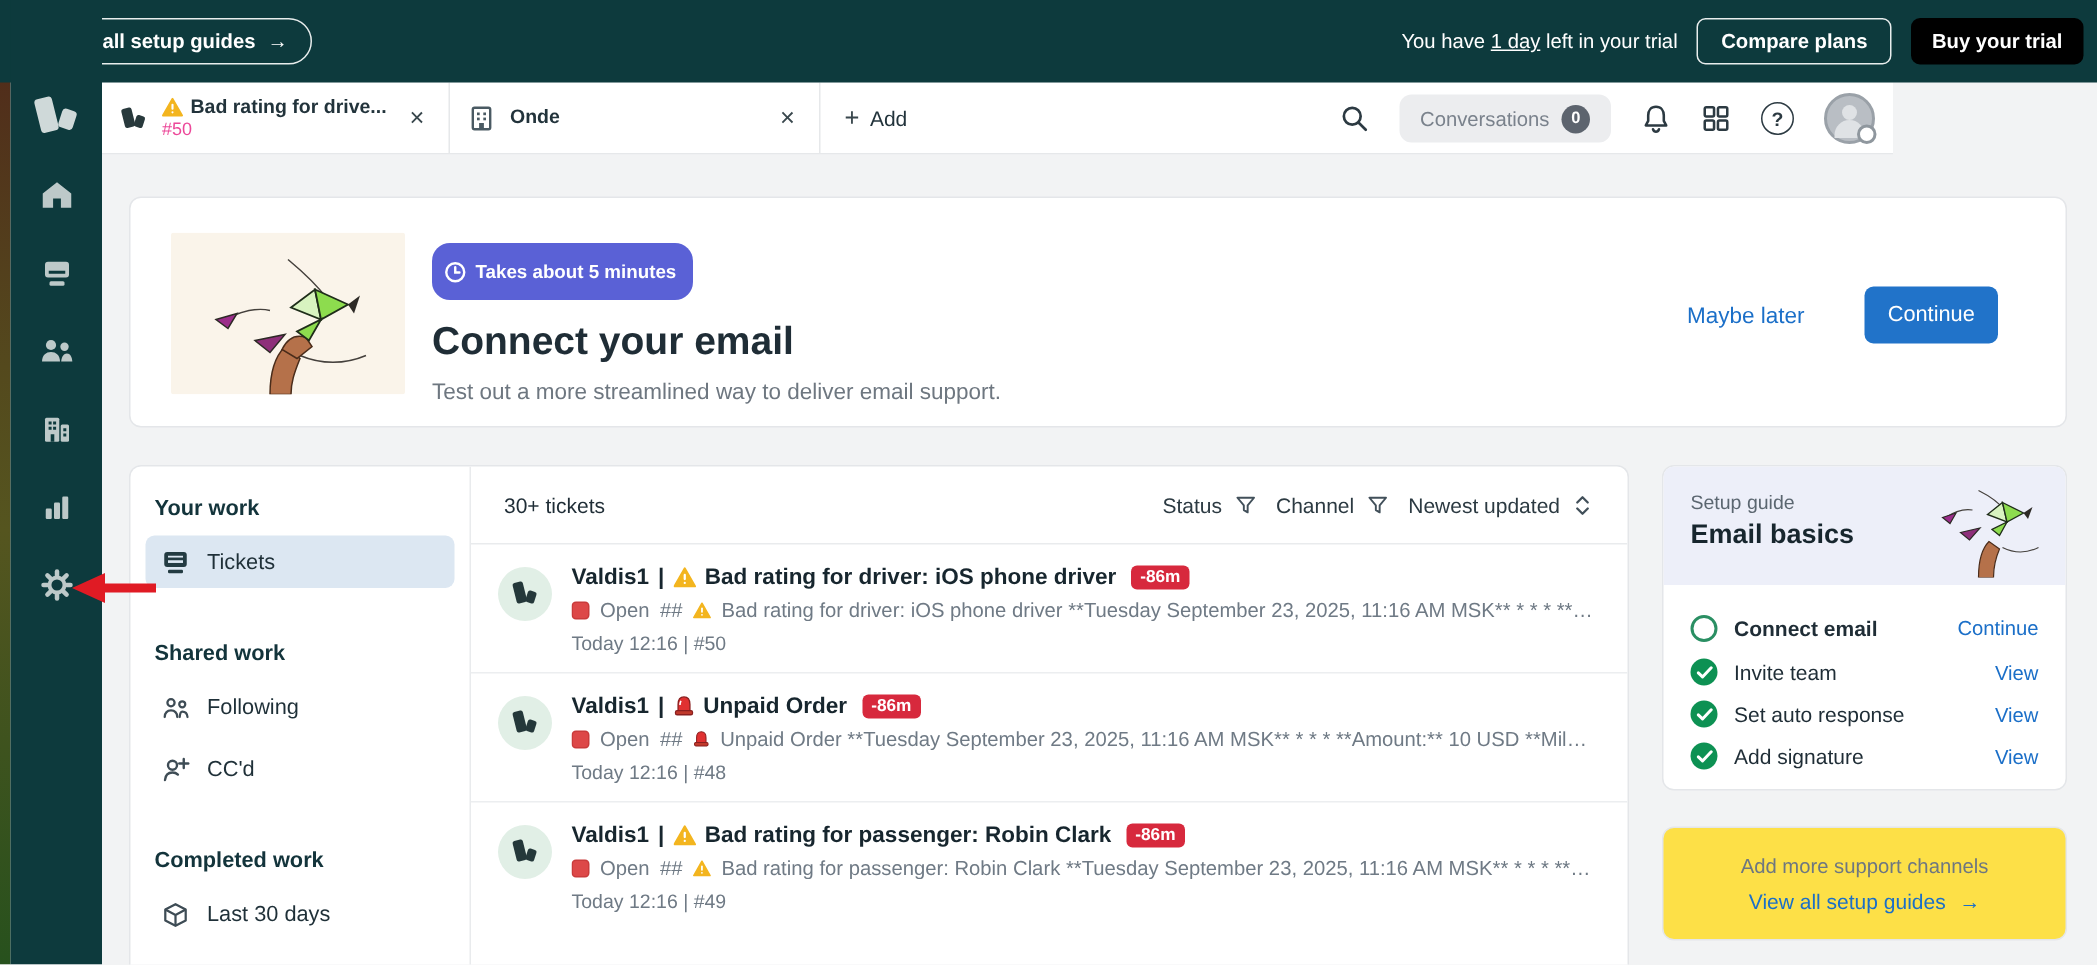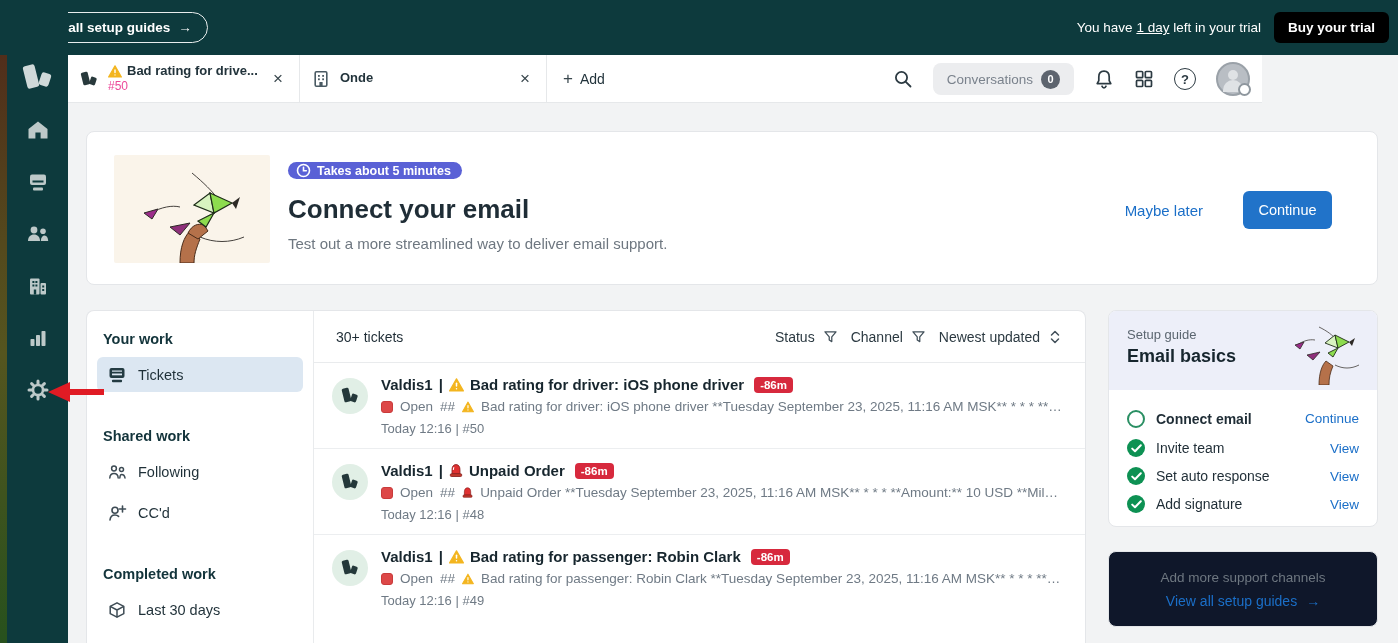--- a/index.html
+++ b/index.html
@@ -59,21 +59,21 @@
   .avatar .body { position:absolute; left:5px; top:16px; width:20px; height:12px; border-radius:10px 10px 0 0; background:#dfe2e5; }
   .avatar .dot { position:absolute; right:-3px; bottom:-2px; width:13px; height:13px; border-radius:50%; background:#fff; border:2.5px solid #8f979e; }
 
   
   .main { position:absolute; left:68px; top:103px; width:1330px; height:540px; background:#f2f3f4; }
 
   
   .banner { position:absolute; left:18px; top:28px; width:1292px; height:154px; background:#fff; border:1px solid #e4e6e9; border-radius:8px; }
   .banner-illo { position:absolute; left:27px; top:23px; width:156px; height:108px; border-radius:2px; overflow:hidden; }
   .banner-body { position:absolute; left:201px; top:30px; }
-  .time-badge { display:inline-flex; align-items:center; gap:6px; height:17px; background:#5a61d6; color:#fff; border-radius:12px;
+  .time-badge { display:inline-flex; align-items:center; gap:6px; height:38px; background:#5a61d6; color:#fff; border-radius:12px;
     padding:0 11px 0 8px; font-size:12.5px; font-weight:bold;justify-content:flex-end; }
   .banner-title { margin-top:12px; font-size:26px; font-weight:bold; color:#1f2d36; }
   .banner-sub { margin-top:10px; font-size:15px; color:#6e7780; }
   .banner-actions { position:absolute; right:45px; top:59px; display:flex; align-items:center; gap:40px; }
   .maybe-later { color:#1b6fc8; font-size:15px; cursor:pointer; }
   .continue-btn { width:89px; height:38px; background:#2173c9; border:none; border-radius:6px; color:#fff; font-size:14.5px;
     display:flex; align-items:center; justify-content:center; cursor:pointer; }
 
   
   .work-card { position:absolute; left:18px; top:207px; width:1000px; height:336px; background:#fff; border:1px solid #e4e6e9;
@@ -114,21 +114,21 @@
   .setup-illo { position:absolute; right:10px; top:6px; }
   .setup-items { padding:13px 18px 0 18px; }
   .setup-item { height:28px; display:flex; align-items:center; gap:11px; }
   .setup-item.first { height:31px; }
   .si-label { flex:1; font-size:14px; color:#1f2d36; }
   .si-label.bold { font-weight:bold; }
   .si-action { font-size:13.5px; color:#1b6fc8; cursor:pointer; }
   .check-c { width:18px; height:18px; border-radius:50%; background:#0d9153; display:flex; align-items:center; justify-content:center; flex:none; }
   .open-c { width:18px; height:18px; border-radius:50%; border:2px solid #2a8f63; background:#fff; flex:none; }
 
-  .channels-card { position:absolute; left:1040px; top:448px; width:270px; height:76px; background:#0f172a; border:1px solid #e4e6e9;
+  .channels-card { position:absolute; left:1040px; top:448px; width:270px; height:76px; background:#fde047; border:1px solid #e4e6e9;
     border-radius:8px; display:flex; flex-direction:column; align-items:center; justify-content:center; gap:8px; }
   .channels-text { font-size:13.5px; color:#6e7780; }
   .channels-link { font-size:14px; color:#1b6fc8; display:flex; align-items:center; gap:9px; cursor:pointer; }
 
   
   .red-arrow { position:absolute; left:46px; top:379px; z-index:60; }
 </style>
 </head>
 <body>
 
@@ -138,20 +138,23 @@
   <button class="guides-btn">
     <span>View all setup guides</span>
     <span>→</span>
   </button>
   <div class="top-right">
     <div class="trial-text">
       <span>You have</span>
       <span class="hl">1 day</span>
       <span>left in your trial</span>
     </div>
+    <button class="compare-btn">
+      <span>Compare plans</span>
+    </button>
     <button class="buy-btn">
       <span>Buy your trial</span>
     </button>
   </div>
 </div>
 
 <div class="sidebar">
   <div class="sb-logo">
     <div class="logo">
         <div class="bar1"></div>

